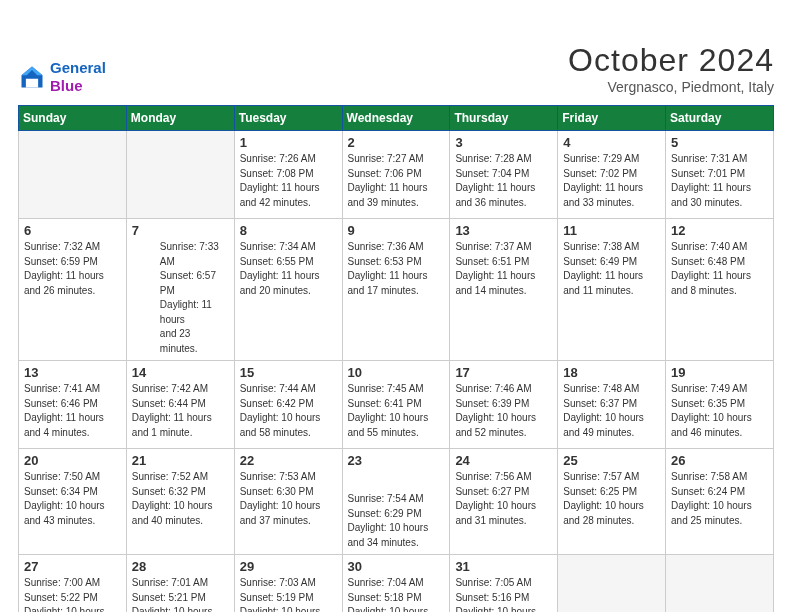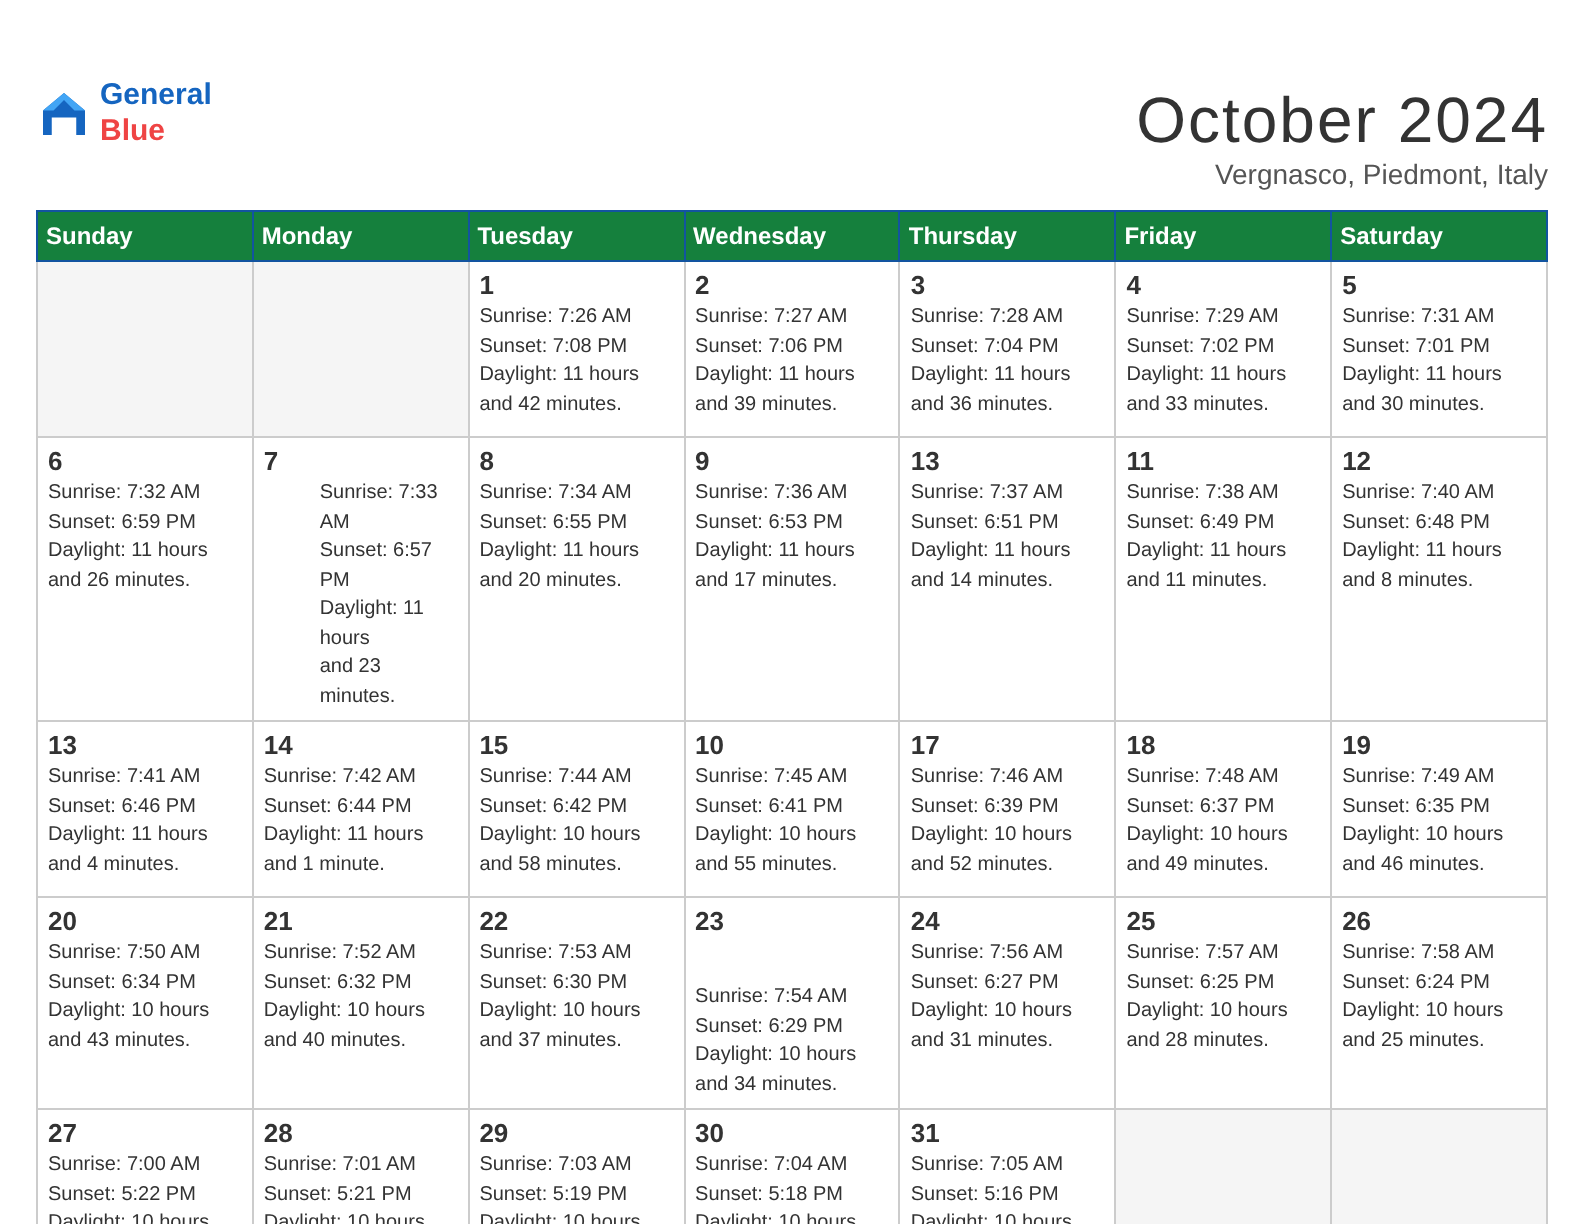--- a/index.html
+++ b/index.html
@@ -12,21 +12,21 @@
     }
     .page {
       width: 792px;
       height: 612px;
       padding: 18px 18px 10px 18px;
       display: flex;
       flex-direction: column;
     }
     .header {
       display: flex;
-      align-items: center;
+      align-items: flex-end;
       justify-content: space-between;
       margin-bottom: 10px;
     }
     .logo {
       display: flex;
       align-items: center;
       gap: 4px;
     }
     .logo-text {
       font-size: 15px;
@@ -99,21 +99,21 @@
 <div class="page">
   <div class="header">
     <div class="logo">
       <svg class="logo-icon" viewBox="0 0 32 32">
         <polygon points="16,4 28,14 28,28 4,28 4,14" fill="#1565c0"></polygon>
         <polygon points="16,4 28,14 22,14 16,8 10,14 4,14" fill="#42a5f5"></polygon>
         <rect x="9" y="18" width="14" height="10" fill="#fff"></rect>
       </svg>
       <div class="logo-text">
         <div><span>General</span></div>
-        <div><span style="color:#ef4444;">Blue</span></div>
+        <div><span style="color:#a21caf;">Blue</span></div>
       </div>
     </div>
     <div class="title-block">
       <div class="month-title">October 2024</div>
       <div class="location">Vergnasco, Piedmont, Italy</div>
     </div>
   </div>
 
   <table class="calendar">
     <thead>

